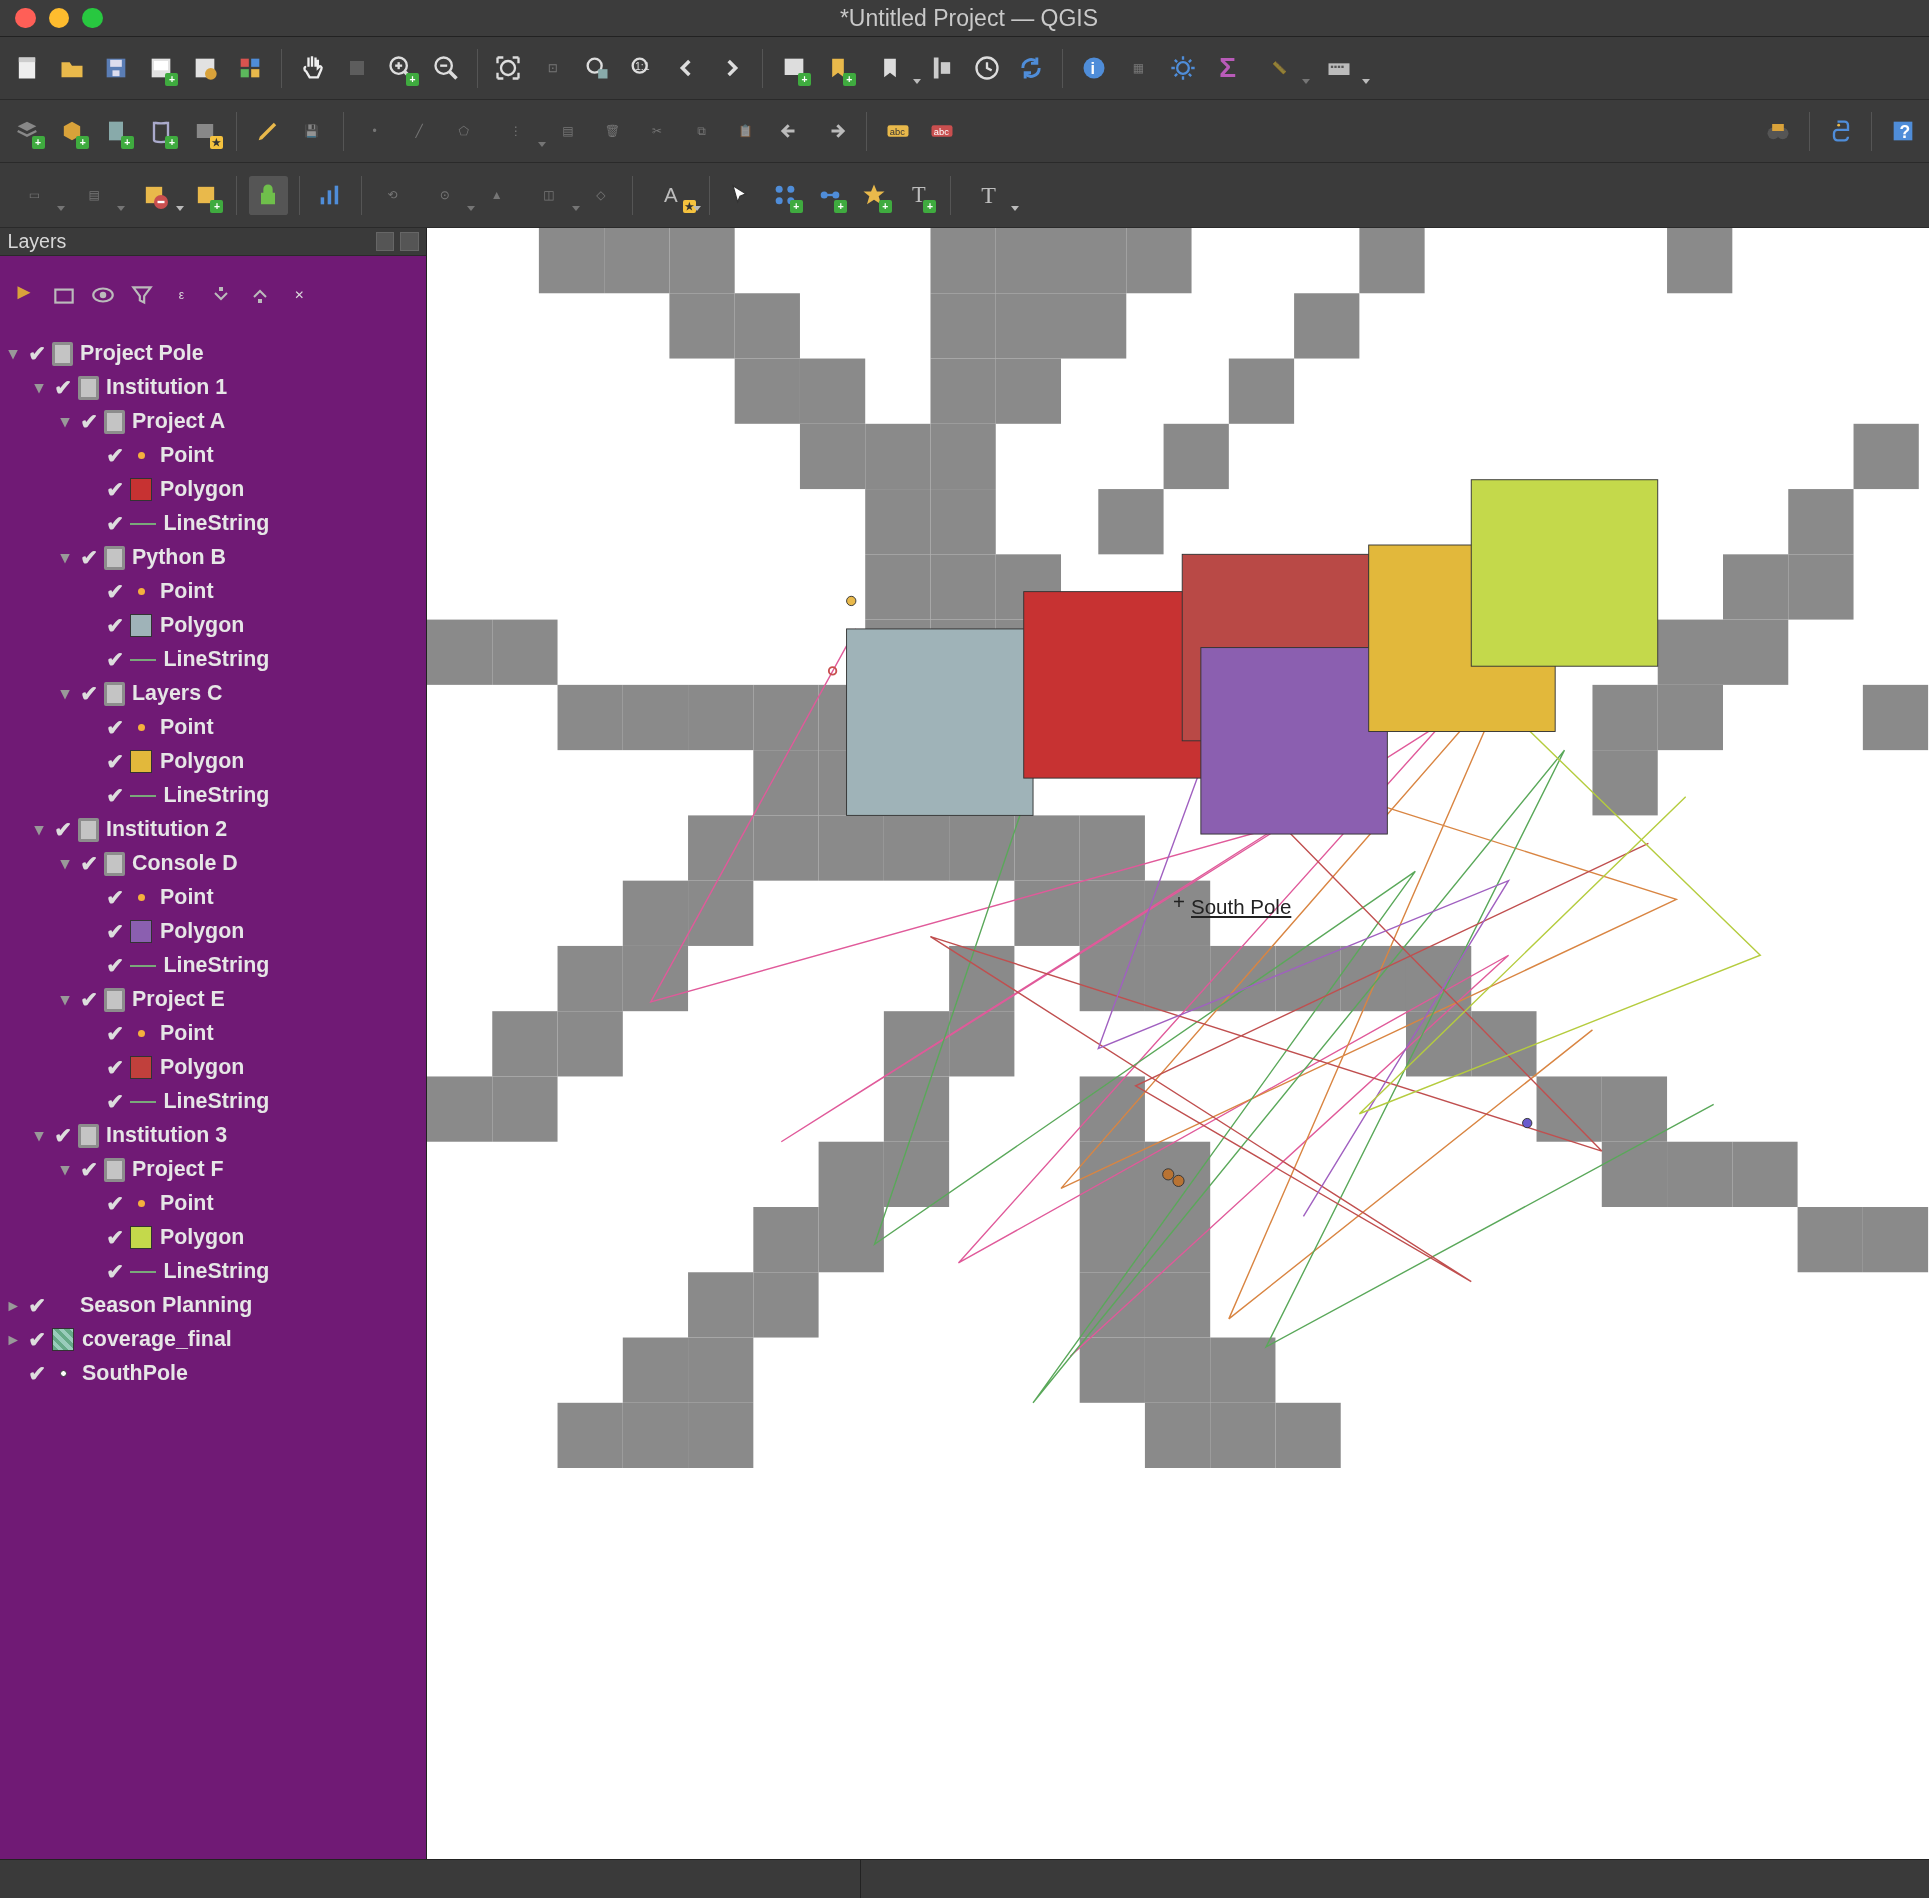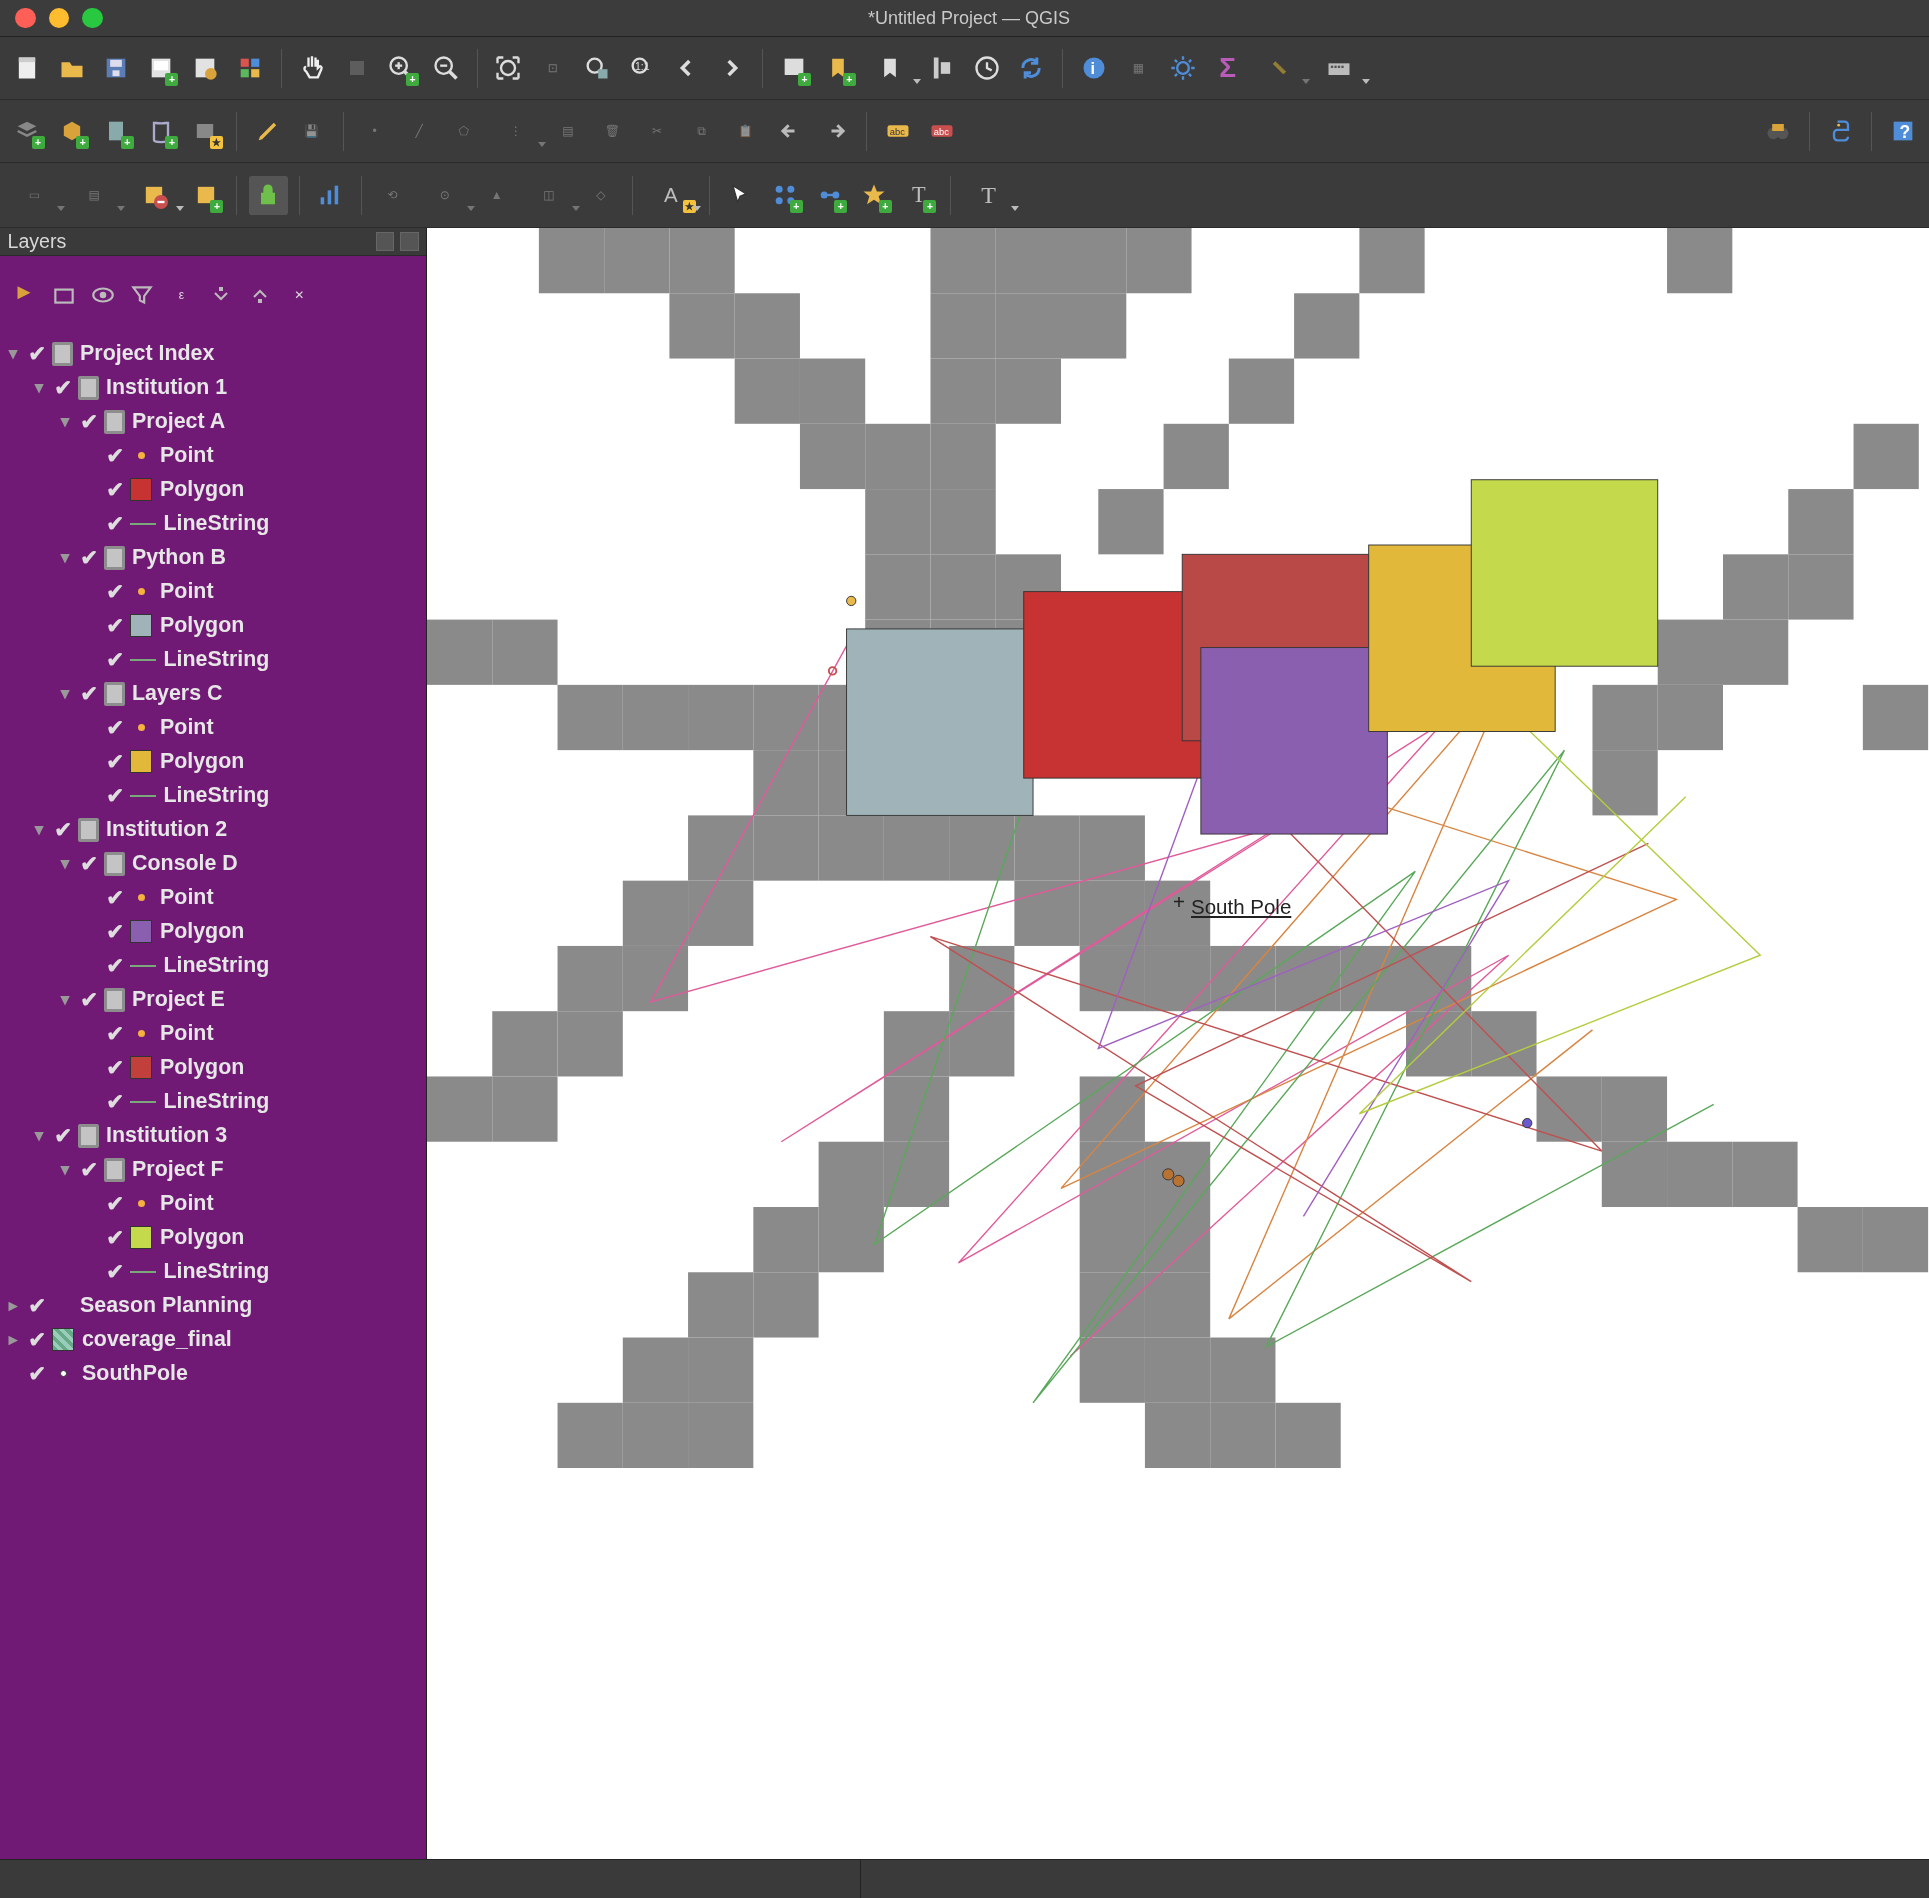--- a/index.html
+++ b/index.html
@@ -20,21 +20,21 @@
     border-bottom: 0.9px solid #222;
     display: flex;
     align-items: center;
     position: relative;
   }
   .traffic { display: flex; gap: 13px; margin-left: 15px; }
   .dot { width: 20.5px; height: 20.5px; border-radius: 50%; }
   .dot.red { background: #ff5f57; }
   .dot.yellow { background: #febc2e; }
   .dot.green { background: #28c840; }
-  .title { position: absolute; left: 8px; right: 0; text-align: center; font-size: 18px; color: #c9c9c9; }
+  .title { position: absolute; left: 8px; right: 0; text-align: center; font-size: 23px; color: #c9c9c9; }
   
   .toolbar-row {
     background: #3b3b3b;
     border-bottom: 0.9px solid #2a2a2a;
     display: flex;
     align-items: center;
     padding: 3.7px 7.5px;
     gap: 5.6px;
     min-height: 56px;
   }
@@ -512,21 +512,21 @@
           </svg>
         </div>
       <div class="ltb">✕</div>
     </div>
     <div class="tree" id="layer-tree">
         <div class="tree-row">
           <span class="indent" style="width:0px"></span>
           <span class="tw">▾</span>
           <span class="chk">✔</span>
           <span class="folder"></span>
-          <span>Project Index</span>
+          <span>Project Pole</span>
         </div>
         <div class="tree-row">
           <span class="indent" style="width:26px"></span>
           <span class="tw">▾</span>
           <span class="chk">✔</span>
           <span class="folder"></span>
           <span>Institution 1</span>
         </div>
         <div class="tree-row">
           <span class="indent" style="width:52px"></span>

